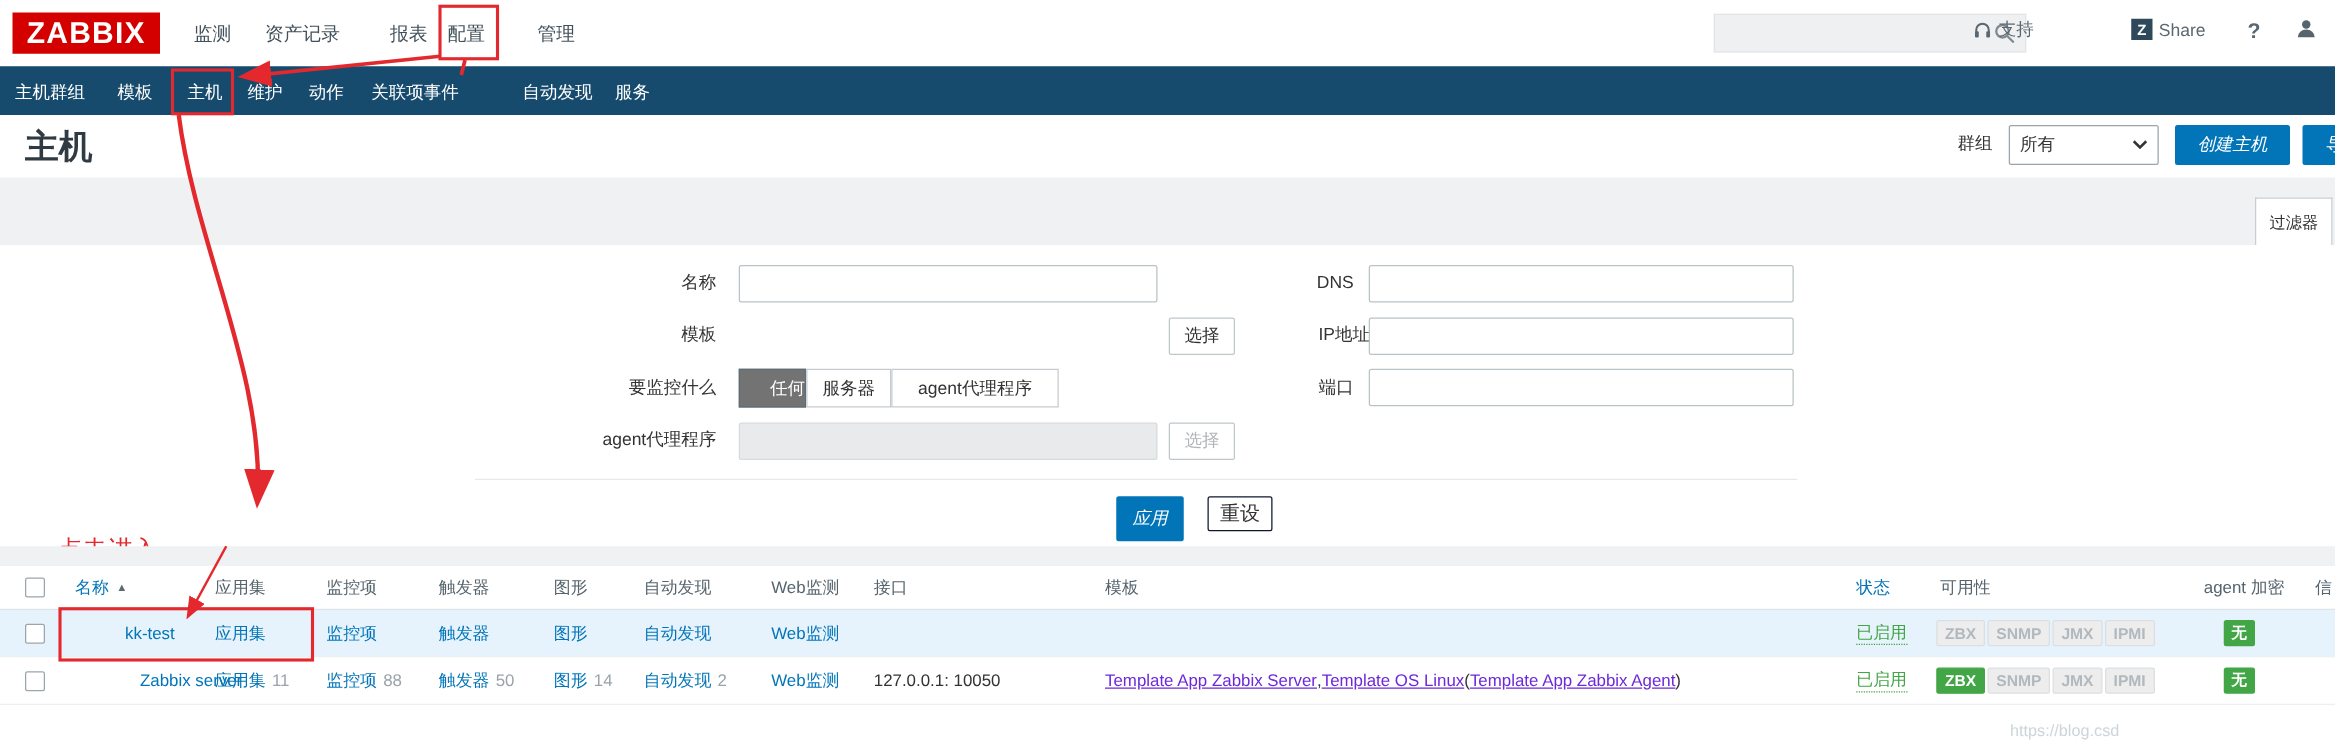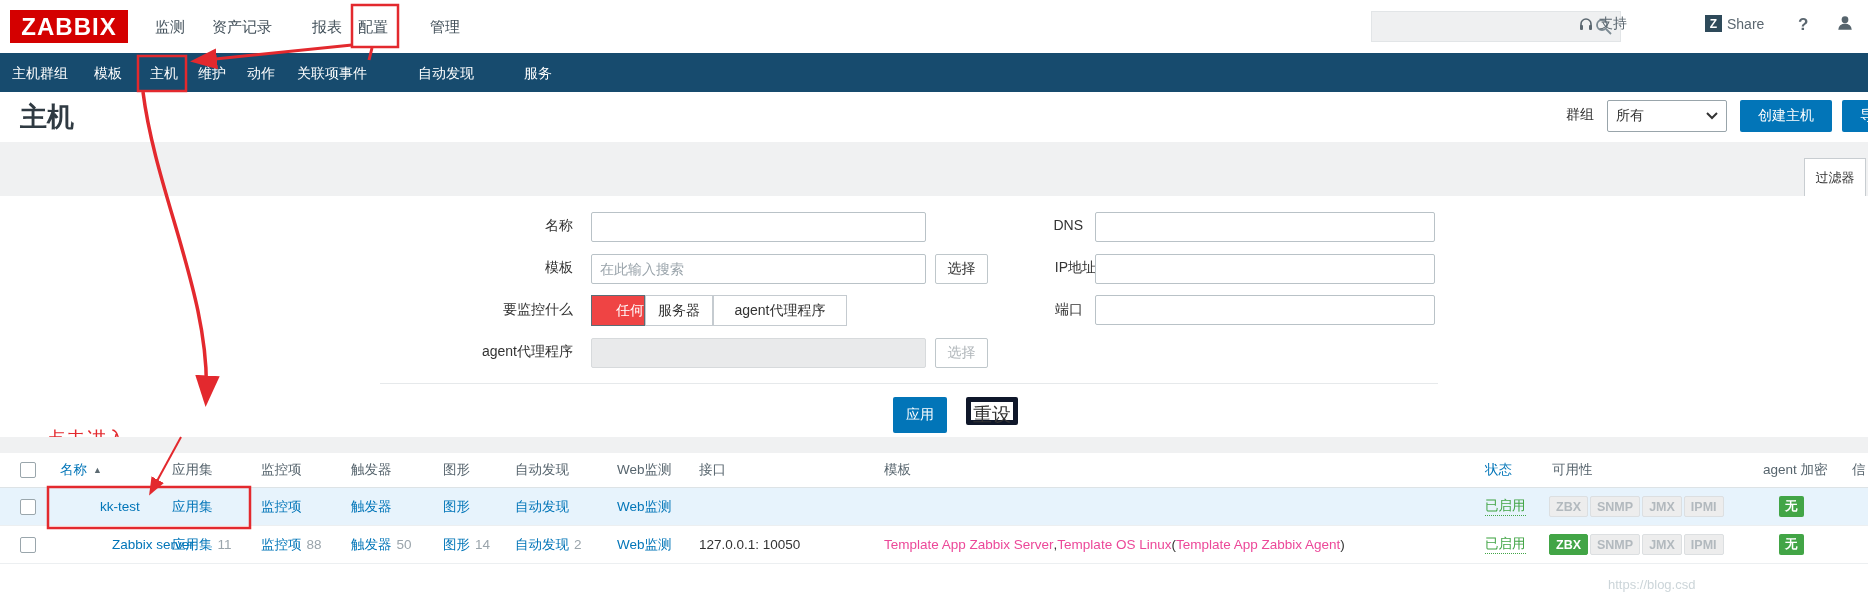--- a/index.html
+++ b/index.html
@@ -32,21 +32,21 @@
 
   
   .titlebar { left:0; top:92px; width:1868px; height:50px; background:#fff; }
   .page-title { left:20px; top:7px; font-size:27px; color:#2f3a42; }
   .grp-label { left:1566px; top:14px; font-size:14px; color:#333; }
   .grp-select { left:1607px; top:8px; width:120px; height:32px; background:#fff;
                 border:1px solid #99a5ab; border-radius:2px; display:flex; align-items:center;
                 justify-content:space-between; padding:0 8px; cursor:pointer; }
   .btn-blue { background:#0275b8; color:#fff; border:none; border-radius:2px;
               font-size:14px; font-family:inherit; cursor:pointer;
-              display:flex; align-items:center; justify-content:center; }
+              display:flex; align-items:center; justify-content:center;font-style:italic; }
   .create-btn { left:1740px; top:8px; width:92px; height:32px; }
   .import-btn { left:1842px; top:8px; width:64px; height:32px; }
 
   
   .grayband { left:0; top:142px; width:1868px; height:54px; background:#f0f1f2; }
   .filter-tab { left:1804px; top:158px; width:62px; height:38px; background:#fff;
                 border:1px solid #c8cdd1; border-bottom:none; font-size:13px; color:#333;
                 display:flex; align-items:center; justify-content:center; cursor:pointer; }
 
   
@@ -54,24 +54,24 @@
   .flabel { font-size:14px; color:#333; white-space:nowrap; }
   .finput { background:#fff; border:1px solid #b9c2c7; border-radius:2px; height:30px;
             padding:0 8px; font-family:inherit; font-size:14px; color:#333; outline:none; }
   .finput::placeholder { color:#9aa4ab; }
   .finput:disabled { background:#e9eaeb; border-color:#d7dadc; }
   .sel-btn { height:30px; background:#fff; border:1px solid #bfc7cb; border-radius:2px;
              font-size:14px; font-family:inherit; color:#333; cursor:pointer; }
   .sel-btn.disabled { color:#b0b6ba; cursor:default; }
   .seg { height:31px; display:inline-flex; align-items:center; justify-content:center;
          font-size:14px; border:1px solid #c5cbd0; background:#fff; color:#333; cursor:pointer; }
-  .seg.on { background:#ef4444; border-color:#5b6d76; color:#fff;padding-left:24px; }
+  .seg.on { background:#737373; border-color:#5b6d76; color:#fff;padding-left:24px; }
   .divider { background:#e6e9eb; height:1px; }
-  .btn-reset { background:#fff; border:5px solid #0f172a; border-radius:2px; color:#333;
-               font-size:19px; font-family:inherit; cursor:pointer; }
+  .btn-reset { background:#fff; border:1px solid #0f172a; border-radius:2px; color:#333;
+               font-size:16px; font-family:inherit; cursor:pointer; }
 
   .gap2 { left:0; top:437px; width:1868px; height:16px; background:#f0f1f2; }
 
   
   .tablepanel { left:0; top:453px; width:1868px; height:146px; background:#fff; }
   .thead { position:absolute; left:0; top:0; width:1868px; height:35px; border-bottom:1px solid #dde3e6; }
   .trow  { position:absolute; left:0; width:1868px; height:38px; border-bottom:1px solid #eceff1; }
   .row1 { top:35px; background:#e7f3fc; }
   .row2 { top:73px; background:#fff; }
   .cell { position:absolute; top:0; height:100%; display:flex; align-items:center;
@@ -81,21 +81,21 @@
   .sort-arrow { font-size:9px; color:#5c6a72; margin-left:6px; }
   .count { color:#9aa4ab; margin-left:5px; }
   .checkbox { width:16px; height:16px; background:#fff; border:1px solid #9aa6ac; border-radius:2px; cursor:pointer; }
   .status-en { color:#42a546; border-bottom:1px dotted #42a546; cursor:pointer; }
   .av { display:inline-flex; gap:2px; }
   .badge { height:21px; padding:0 6px; display:inline-flex; align-items:center; background:#ededed;
            border:1px solid #dcdfe1; color:#b2b9be; font-size:12.5px; font-weight:bold; border-radius:2px; }
   .badge.on { background:#42a546; border-color:#42a546; color:#fff; }
   .gbadge { height:21px; padding:0 6px; display:inline-flex; align-items:center; background:#42a546;
             border-radius:2px; color:#fff; font-size:12.5px; font-weight:bold; }
-  .tpl-link { color:#ec4899; cursor:pointer;text-align:center; }
+  .tpl-link { color:#6d28d9; text-decoration:underline; cursor:pointer;text-align:center; }
 
   .watermark { left:1608px; top:577px; font-size:13px; color:#ccd5d9; }
   .summary { left:1700px; top:578px; font-size:13px; color:#56646d; white-space:nowrap;margin-top:46px; }
 
   .annot-text { left:46px; top:426px; font-size:20px; color:#e3292e; }
   .overlay { left:0; top:0; pointer-events:none; }
 </style>
 </head>
 <body>
 
@@ -146,21 +146,21 @@
   </div>
 
   <div class="abs navbar">
     <div class="abs nav-item" style="left:12px">主机群组</div>
     <div class="abs nav-item" style="left:94px">模板</div>
     <div class="abs nav-item" style="left:150px">主机</div>
     <div class="abs nav-item" style="left:198px">维护</div>
     <div class="abs nav-item" style="left:247px">动作</div>
     <div class="abs nav-item" style="left:297px">关联项事件</div>
     <div class="abs nav-item" style="left:418px">自动发现</div>
-    <div class="abs nav-item" style="left:524px">服务</div>
+    <div class="abs nav-item" style="left:492px">服务</div>
   </div>
 
   <div class="abs titlebar">
     <h1 class="abs page-title">主机</h1>
     <span class="abs grp-label">群组</span>
     <div class="abs grp-select">
       <span>所有</span>
       <span style="display:flex;">
         <svg width="12" height="8" viewBox="0 0 12 8">
             <polyline points="1,1 6,6 11,1" fill="none" stroke="#333" stroke-width="2"></polyline>
@@ -173,21 +173,20 @@
 
   <div class="abs grayband"></div>
   <div class="abs filter-tab">过滤器</div>
 
   <div class="abs filterpanel">
 
     <div class="abs flabel" style="right:1295px; top:21px">名称</div>
     <input class="abs finput" style="left: 591px; top: 16px; width: 335px;" value="">
 
     <div class="abs flabel" style="right:1295px; top:63px">模板</div>
-    <input class="abs finput" style="left: 591px; top: 58px; width: 335px;" placeholder="在此输入搜索">
     <button class="abs sel-btn" style="left:935px; top:58px; width:53px">选择</button>
 
     <div class="abs flabel" style="right:1295px; top:105px">要监控什么</div>
     <div class="abs seg on" style="left:591px; top:99px; width:54px">任何</div>
     <div class="abs seg" style="left:645px; top:99px; width:68px">服务器</div>
     <div class="abs seg" style="left:713px; top:99px; width:134px">agent代理程序</div>
 
     <div class="abs flabel" style="right:1295px; top:147px">agent代理程序</div>
     <input class="abs finput" style="left: 591px; top: 142px; width: 335px;" disabled="" value="">
     <button class="abs sel-btn disabled" style="left:935px; top:142px; width:53px">选择</button>

